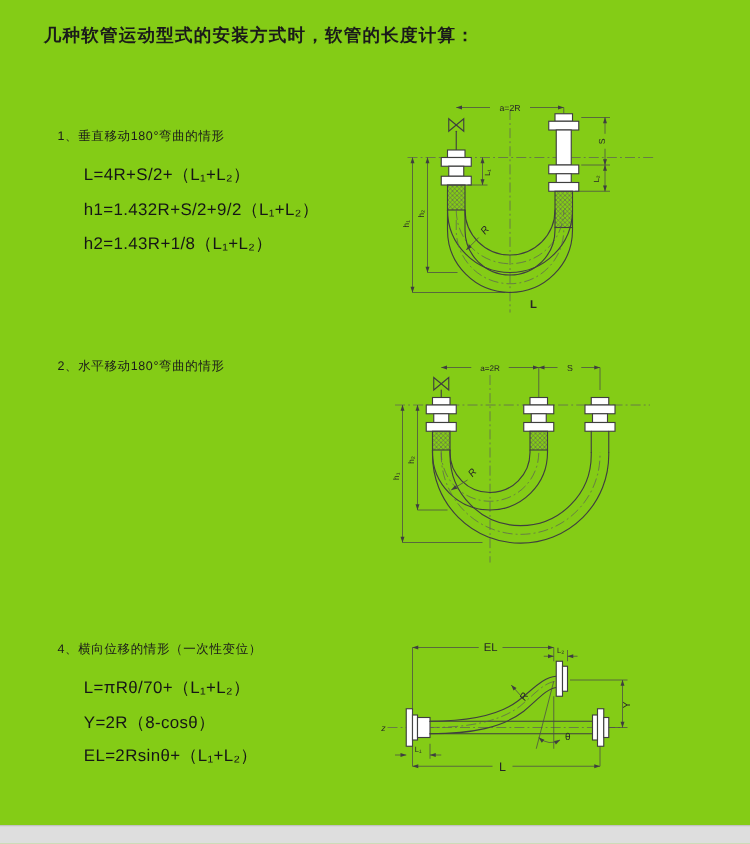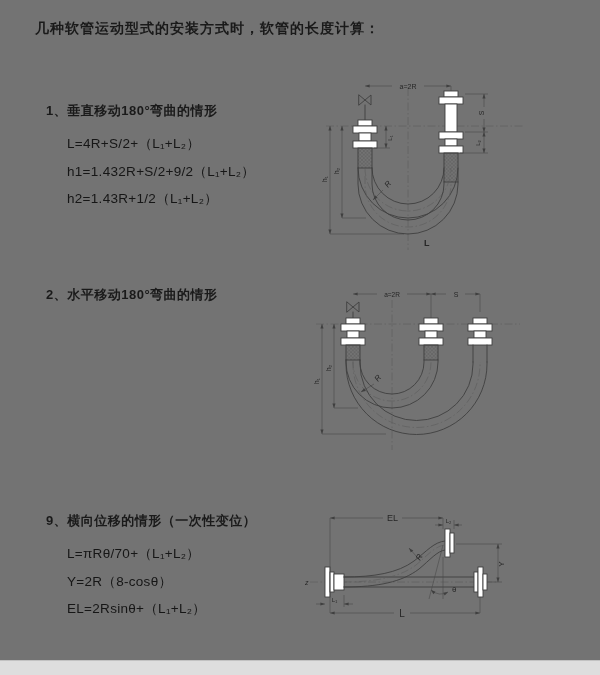--- a/index.html
+++ b/index.html
@@ -1,20 +1,20 @@
 <!DOCTYPE html>
 <html><head>
 <meta charset="utf-8">
 <style>
   html,body{margin:0;padding:0;}
   body{width:600px;height:675px;background:#ffffff;font-family:"Liberation Sans",sans-serif;color:#1c1c1c;overflow:hidden;}
-  .page{position:relative;width:600px;height:675px;background:#737373;}
+  .page{position:relative;width:600px;height:675px;background:#84cc16;}
   .title{position:absolute;left:35px;top:20px;font-size:14px;font-weight:700;letter-spacing:1px;margin:0;color:#1a1a1a;}
   .sec{position:absolute;left:46px;width:300px;}
-  .sec-heading{font-size:13px;font-weight:700;letter-spacing:0.5px;color:#1a1a1a;}
+  .sec-heading{font-size:10px;font-weight:400;letter-spacing:0.5px;color:#1a1a1a;}
   .formulas{margin-top:10px;padding-left:21px;}
   .formula{font-size:13.5px;line-height:27.5px;letter-spacing:0.3px;color:#161616;white-space:nowrap;}
   .diagram{position:absolute;}
   svg{display:block;}
   .ln{stroke:#3f3f3f;stroke-width:0.9;fill:none;stroke-linecap:round;}
   .dim{stroke:#4a4a4a;stroke-width:0.6;fill:none;}
   .cl{stroke:#5a5a5a;stroke-width:0.55;fill:none;stroke-dasharray:8 2.5 1.5 2.5;}
   .fl{fill:#ffffff;stroke:#3f3f3f;stroke-width:0.9;}
   .braid{fill:url(#hatch);stroke:#3f3f3f;stroke-width:0.9;}
   .lbl{fill:#262626;font-family:"Liberation Sans",sans-serif;}
@@ -36,21 +36,21 @@
     </defs>
   </svg>
 
   <h1 class="title">几种软管运动型式的安装方式时，软管的长度计算：</h1>
 
   <section class="sec" style="top:102px">
     <div class="sec-heading">1、垂直移动180°弯曲的情形</div>
     <div class="formulas">
       <div class="formula">L=4R+S/2+（L₁+L₂）</div>
       <div class="formula">h1=1.432R+S/2+9/2（L₁+L₂）</div>
-      <div class="formula">h2=1.43R+1/2（L₁+L₂）</div>
+      <div class="formula">h2=1.43R+1/8（L₁+L₂）</div>
     </div>
   </section>
 
   <div class="diagram" style="left:308px;top:70px;width:284px;height:188px">
     <svg viewBox="0 0 284 188" width="284" height="188">
 
       <path class="cl" d="M18,56 H216"></path>
       <path class="cl" d="M100,18 V180"></path>
 
       <g>
@@ -204,21 +204,21 @@
       </g>
 
       <g>
         <path class="dim" d="M68,102 L55,110" marker-end="url(#arr)"></path>
         <text class="lbl" x="72" y="100" font-size="8" font-style="italic" transform="rotate(-50 72 100)">R</text>
       </g>
     </svg>
   </div>
 
   <section class="sec" style="top:512px">
-    <div class="sec-heading">9、横向位移的情形（一次性变位）</div>
+    <div class="sec-heading">4、横向位移的情形（一次性变位）</div>
     <div class="formulas">
       <div class="formula">L=πRθ/70+（L₁+L₂）</div>
       <div class="formula">Y=2R（8-cosθ）</div>
       <div class="formula">EL=2Rsinθ+（L₁+L₂）</div>
     </div>
   </section>
 
   <div class="diagram" style="left:298px;top:503px;width:302px;height:148px">
     <svg viewBox="0 0 302 148" width="302" height="148">
       <path class="cl" d="M12,79 H198"></path>

